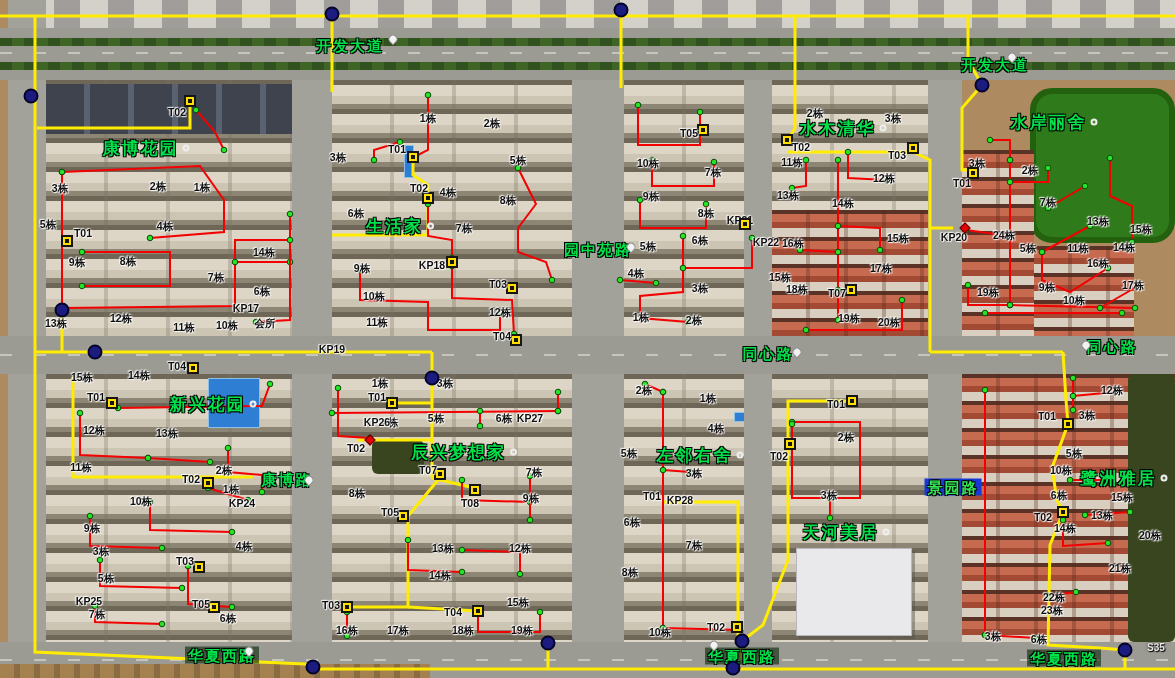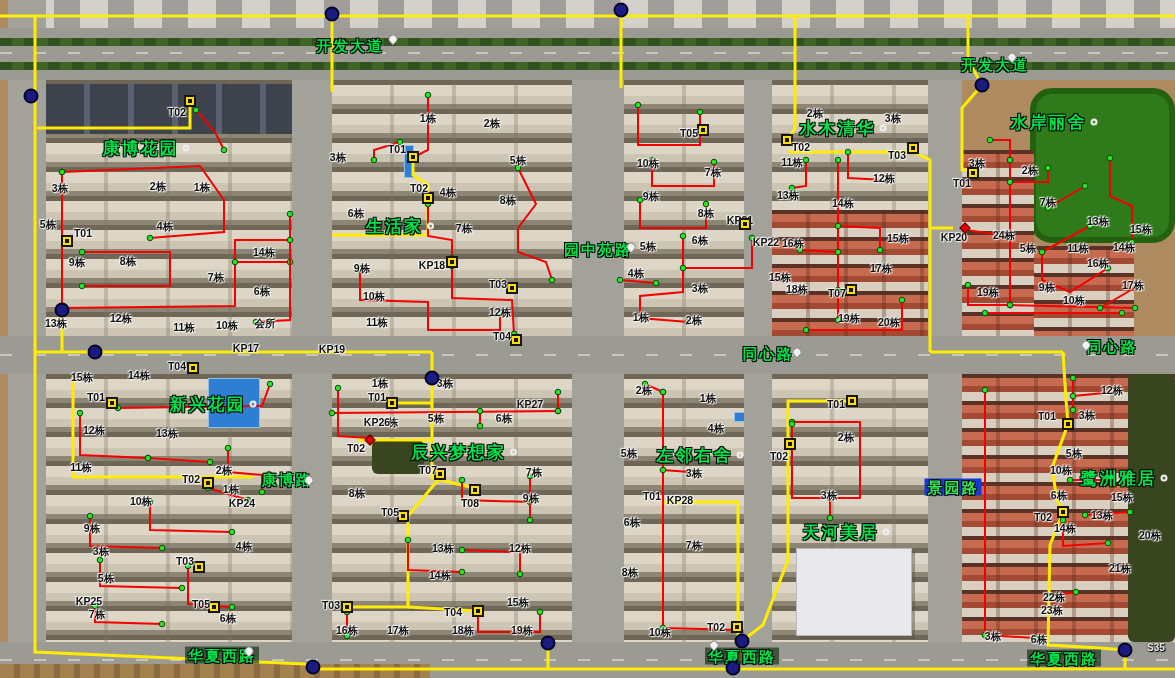--- a/index.html
+++ b/index.html
@@ -362,21 +362,21 @@
       <div class="lbl bldg" style="left: 60px; top: 188px;">3栋</div>
       <div class="lbl bldg" style="left: 158px; top: 186px;">2栋</div>
       <div class="lbl bldg" style="left: 202px; top: 187px;">1栋</div>
       <div class="lbl bldg" style="left: 48px; top: 224px;">5栋</div>
       <div class="lbl bldg" style="left: 165px; top: 226px;">4栋</div>
       <div class="lbl bldg" style="left: 77px; top: 262px;">9栋</div>
       <div class="lbl bldg" style="left: 128px; top: 261px;">8栋</div>
       <div class="lbl bldg" style="left: 264px; top: 252px;">14栋</div>
       <div class="lbl bldg" style="left: 216px; top: 277px;">7栋</div>
       <div class="lbl bldg" style="left: 262px; top: 291px;">6栋</div>
-      <div class="lbl bldg" style="left: 246px; top: 308px; margin-top: 40px;">KP17</div>
+      <div class="lbl bldg" style="left: 246px; top: 308px;">KP17</div>
       <div class="lbl bldg" style="left: 56px; top: 323px;">13栋</div>
       <div class="lbl bldg" style="left: 121px; top: 318px;">12栋</div>
       <div class="lbl bldg" style="left: 184px; top: 327px;">11栋</div>
       <div class="lbl bldg" style="left: 227px; top: 325px;">10栋</div>
       <div class="lbl bldg" style="left: 265px; top: 323px;">会所</div>
       <div class="lbl bldg" style="left: 428px; top: 118px;">1栋</div>
       <div class="lbl bldg" style="left: 492px; top: 123px;">2栋</div>
       <div class="lbl bldg" style="left: 338px; top: 157px;">3栋</div>
       <div class="lbl bldg" style="left: 518px; top: 160px;">5栋</div>
       <div class="lbl bldg" style="left: 448px; top: 192px;">4栋</div>
@@ -442,21 +442,21 @@
       <div class="lbl bldg" style="left: 101px; top: 551px;">3栋</div>
       <div class="lbl bldg" style="left: 106px; top: 578px;">5栋</div>
       <div class="lbl bldg" style="left: 89px; top: 601px;">KP25</div>
       <div class="lbl bldg" style="left: 97px; top: 614px;">7栋</div>
       <div class="lbl bldg" style="left: 228px; top: 618px;">6栋</div>
       <div class="lbl bldg" style="left: 380px; top: 383px;">1栋</div>
       <div class="lbl bldg" style="left: 445px; top: 383px;">3栋</div>
       <div class="lbl bldg" style="left: 390px; top: 422px;">4栋</div>
       <div class="lbl bldg" style="left: 436px; top: 418px;">5栋</div>
       <div class="lbl bldg" style="left: 504px; top: 418px;">6栋</div>
-      <div class="lbl bldg" style="left: 530px; top: 404px;">KP27</div>
+      <div class="lbl bldg" style="left: 530px; top: 418px;">KP27</div>
       <div class="lbl bldg" style="left: 354px; top: 422px; margin-left: 23px;">KP26</div>
       <div class="lbl bldg" style="left: 356px; top: 448px;">T02</div>
       <div class="lbl bldg" style="left: 534px; top: 472px;">7栋</div>
       <div class="lbl bldg" style="left: 357px; top: 493px;">8栋</div>
       <div class="lbl bldg" style="left: 531px; top: 498px;">9栋</div>
       <div class="lbl bldg" style="left: 443px; top: 548px;">13栋</div>
       <div class="lbl bldg" style="left: 520px; top: 548px;">12栋</div>
       <div class="lbl bldg" style="left: 440px; top: 575px;">14栋</div>
       <div class="lbl bldg" style="left: 518px; top: 602px;">15栋</div>
       <div class="lbl bldg" style="left: 347px; top: 630px;">16栋</div>

